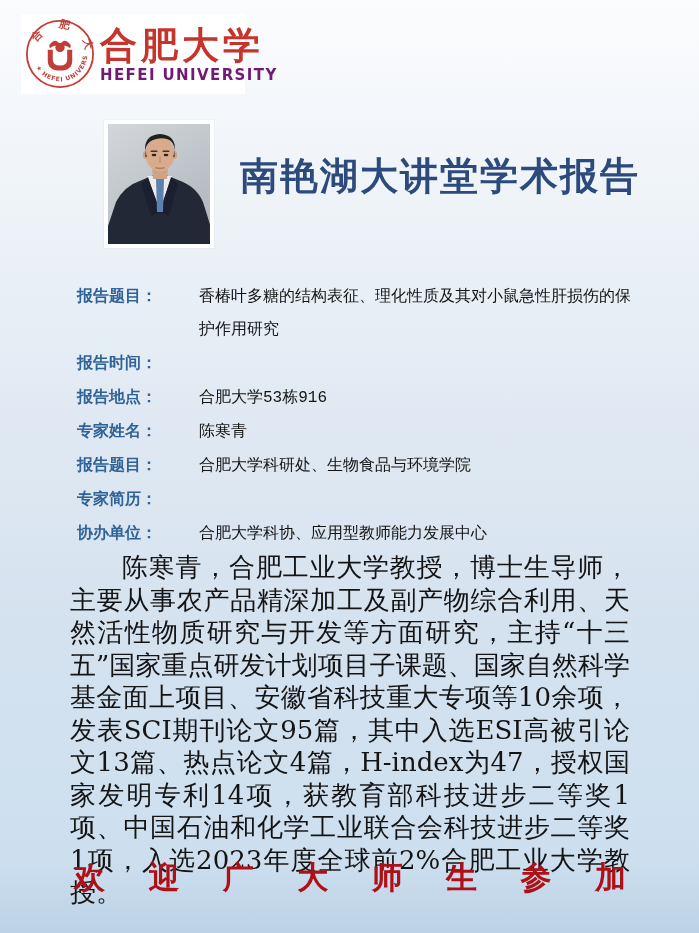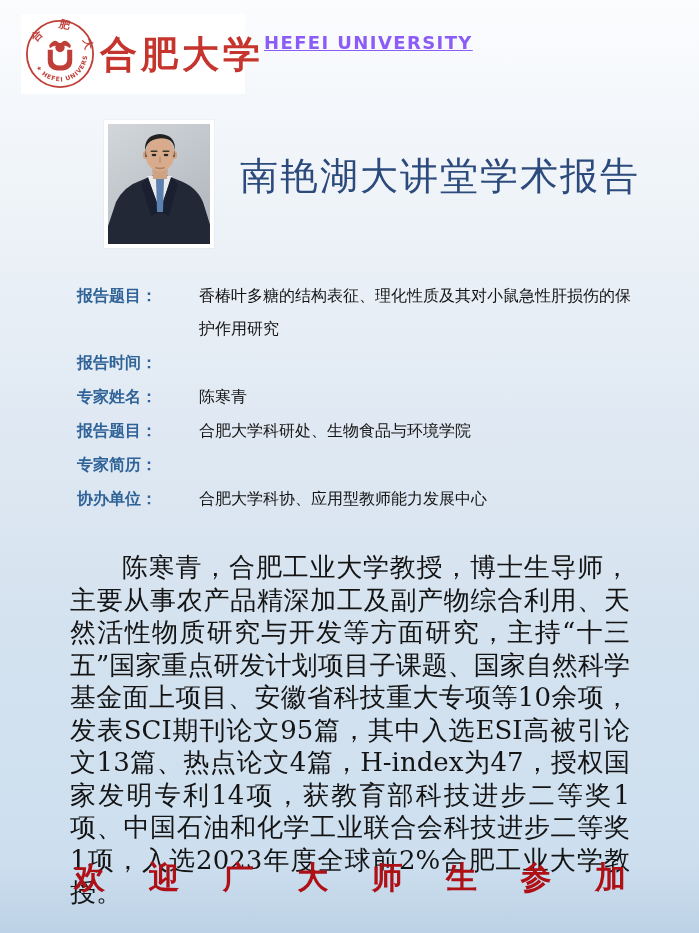--- a/index.html
+++ b/index.html
@@ -9,41 +9,41 @@
     width:699px;height:933px;
     overflow:hidden;
     background:linear-gradient(180deg,#fbfcfe 0%,#eef3f8 22%,#e0e9f3 45%,#d4e2ef 68%,#cddfef 92%,#bdd2e6 100%);
   }
   
   .logo-box{
     position:absolute;left:21px;top:14px;width:224px;height:80px;
     background:#ffffff;display:flex;align-items:center;
   }
   .seal{width:72px;height:72px;flex-shrink:0;margin-left:3px;}
-  .logo-text{display:flex;flex-direction:row;justify-content:center;margin-left:4px;}
+  .logo-text{display:flex;flex-direction:column;justify-content:center;margin-left:4px;}
   .logo-cn{
     color:#c5352d;font-size:37px;font-weight:700;letter-spacing:4px;
     line-height:42px;white-space:nowrap;
     font-family:"DejaVu Serif","Liberation Serif",serif;
   }
   .logo-en{
-    color:#8b5cf6;font-size:18px;font-weight:600;letter-spacing:1.4px;
-    line-height:19px;white-space:nowrap;text-decoration:underline;
+    color:#701a75;font-size:15px;font-weight:600;letter-spacing:1.4px;
+    line-height:19px;white-space:nowrap;
   }
   
   .photo-frame{
     position:absolute;left:104px;top:120px;width:102px;height:120px;
     background:#ffffff;padding:4px;box-shadow:0 0 1px rgba(0,0,0,.15);
   }
   .photo-frame svg{display:block;}
   
   .lecture-title{
     position:absolute;left:240px;top:151px;width:380px;
     text-align:right;
-    color:#2c4b7c;font-size:38px;font-weight:400;letter-spacing:2px;
+    color:#2c4b7c;font-size:38px;font-weight:700;letter-spacing:2px;
     font-family:"DejaVu Serif","Liberation Serif",serif;
     white-space:nowrap;
   }
   
   .fields{
     position:absolute;left:77px;top:281px;width:556px;
     font-family:"DejaVu Serif","Liberation Serif",serif;
   }
   .field-row{display:flex;margin-bottom:1px;font-size:16px;line-height:33px;font-family:Liberation Mono, monospace;}
   .field-label{color:#2f6397;font-weight:700;width:122px;flex-shrink:0;white-space:nowrap;}
@@ -139,20 +139,24 @@
 
   <div class="fields">
     <div class="field-row">
       <span class="field-label">报告题目：</span>
       <span class="field-value">香椿叶多糖的结构表征、理化性质及其对小鼠急性肝损伤的保护作用研究</span>
     </div>
     <div class="field-row">
       <span class="field-label">报告时间：</span>
     </div>
     <div class="field-row">
+      <span class="field-label">报告地点：</span>
+      <span class="field-value">合肥大学53栋916</span>
+    </div>
+    <div class="field-row">
       <span class="field-label">专家姓名：</span>
       <span class="field-value">陈寒青</span>
     </div>
     <div class="field-row">
       <span class="field-label">报告题目：</span>
       <span class="field-value">合肥大学科研处、生物食品与环境学院</span>
     </div>
     <div class="field-row">
       <span class="field-label">专家简历：</span>
       <span class="field-value"></span>

